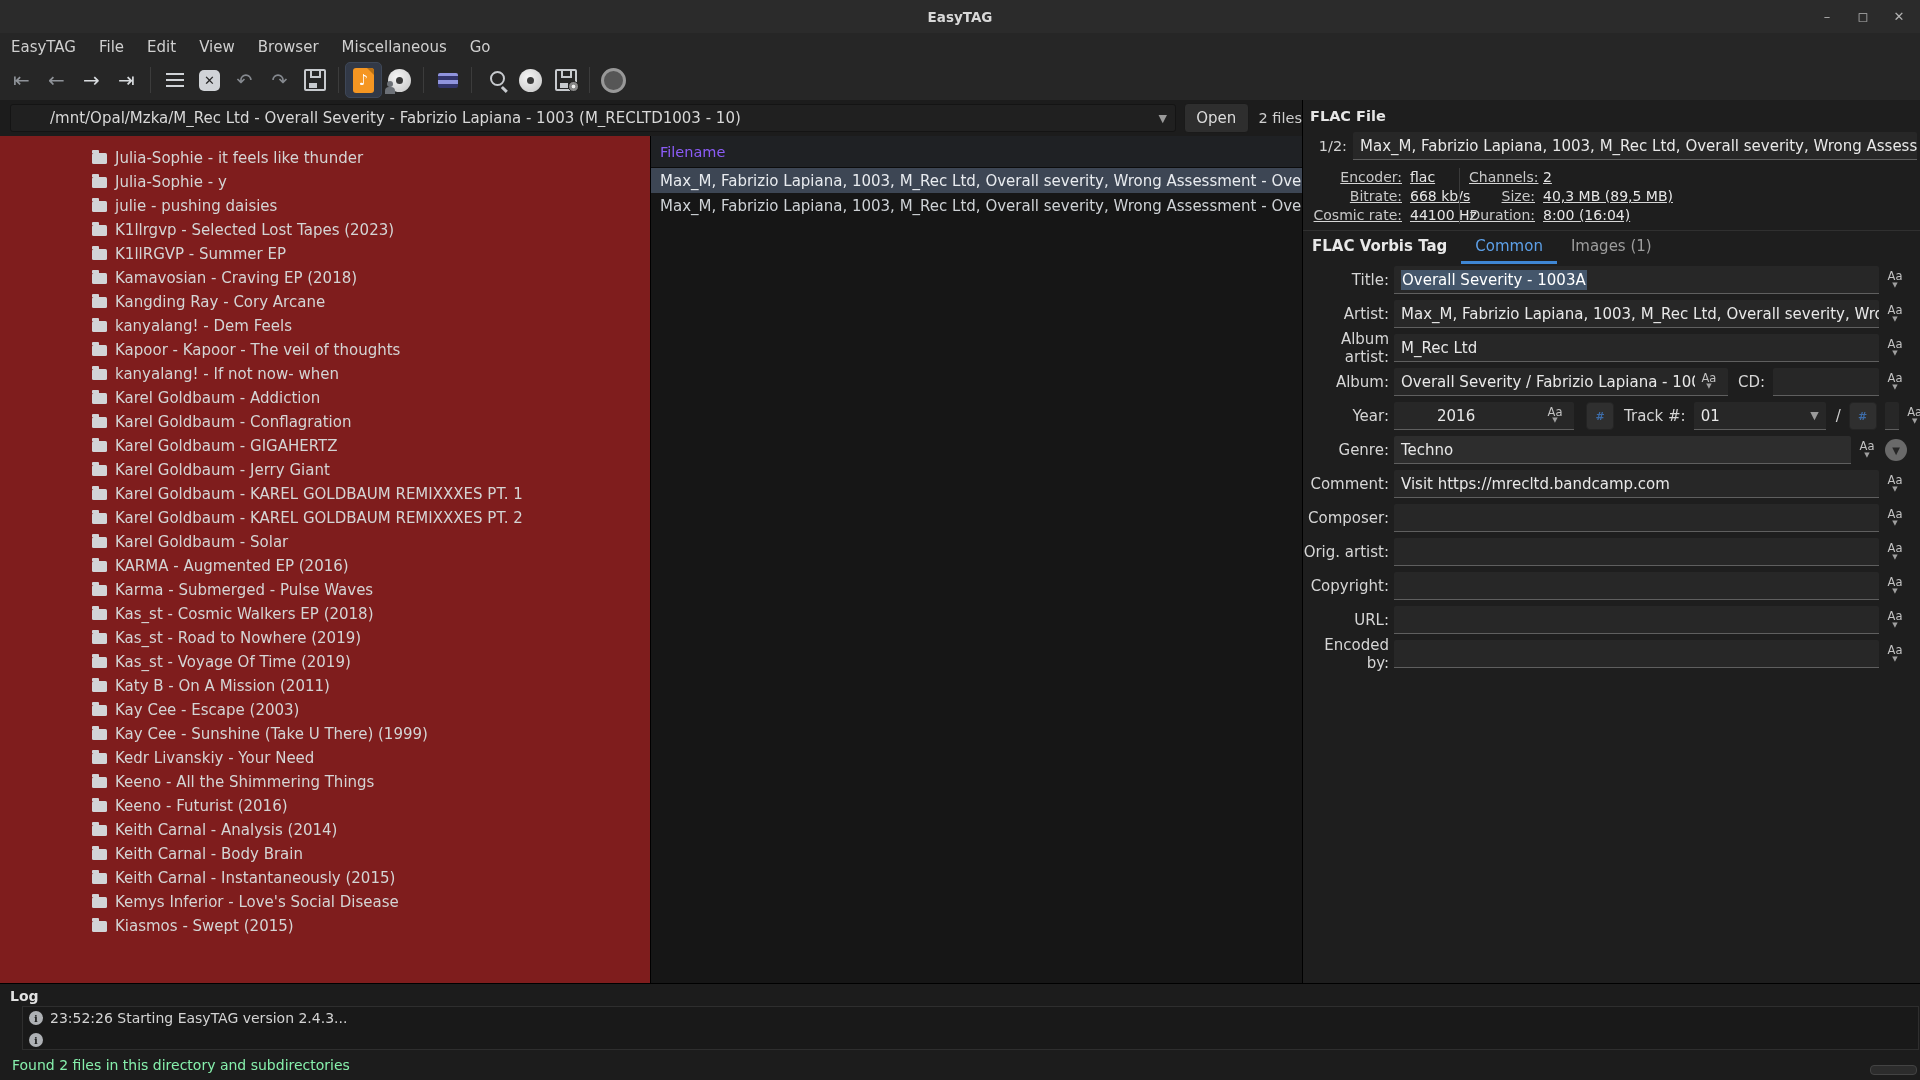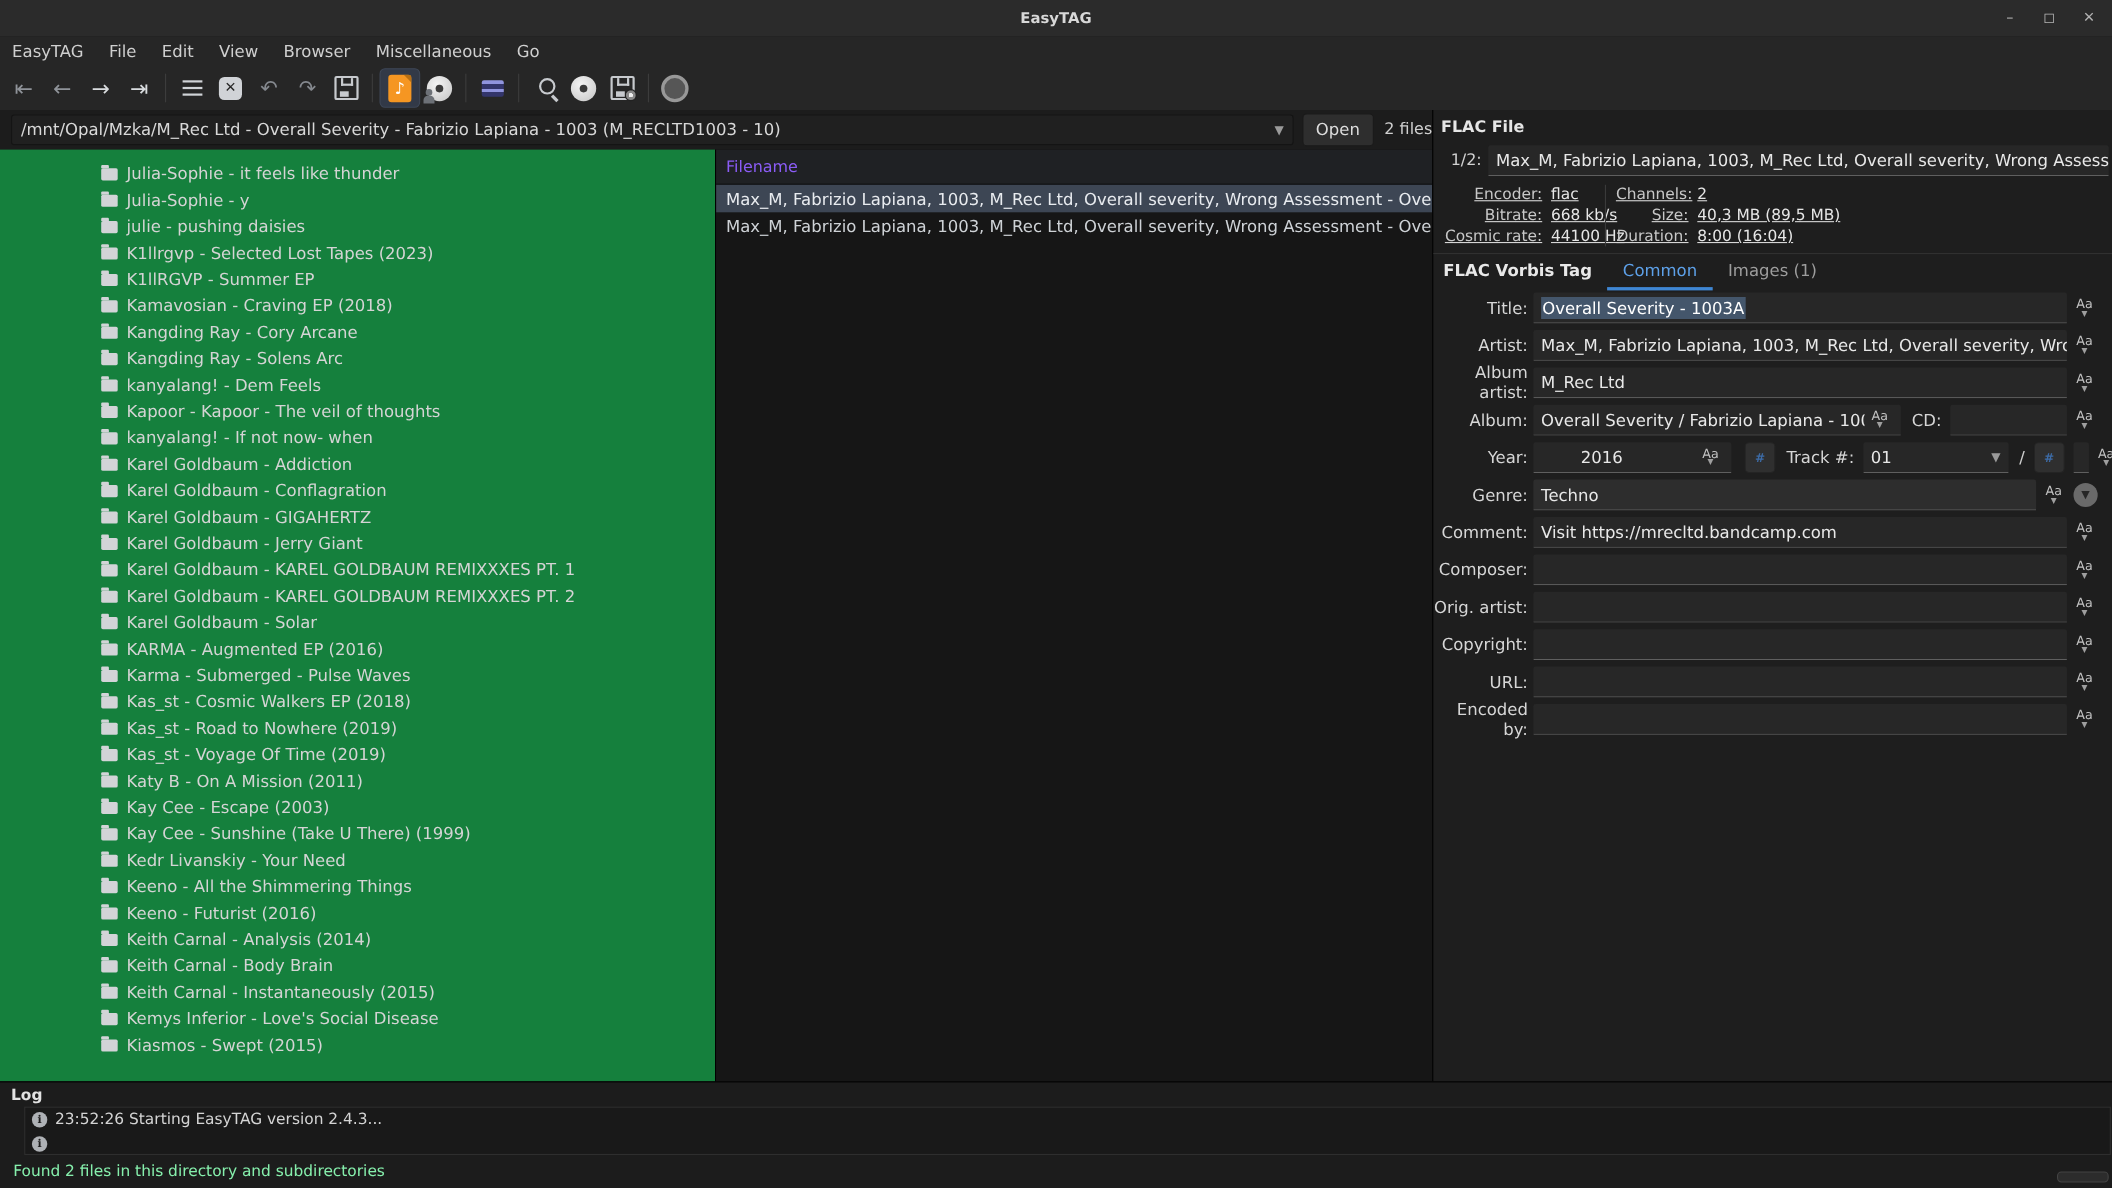--- a/index.html
+++ b/index.html
@@ -43,28 +43,28 @@
   .i-search{width:11px;height:11px;border:2.5px solid #c7cace;border-radius:50%;position:relative;margin:-3px -3px 0 0;}
   .i-search::after{content:"";position:absolute;bottom:-6px;right:-5px;width:7px;height:2.5px;background:#c7cace;transform:rotate(45deg);}
   .i-recgray{width:19px;height:19px;border-radius:50%;background:#565656;border:3px solid #989898;}
   .i-floppydisc{position:relative;}
   .i-floppydisc .mini{position:absolute;right:-4px;bottom:-3px;width:9px;height:9px;border-radius:50%;
         background:radial-gradient(#eee 30%,#888 32% 100%);border:1px solid #222;}
   
   .pathrow{position:absolute;top:100px;left:0;width:1302px;height:36px;display:flex;align-items:center;}
   .pathcombo{margin-left:10px;width:1176px;height:26px;background:#202020;border:1px solid #141414;border-radius:3px;
              display:flex;align-items:center;padding:0 8px;font-size:15px;color:#d8d8d8;}
-  .pathcombo .ptext{flex:1;white-space:nowrap;overflow:hidden;}
+  .pathcombo .ptext{flex:1;white-space:nowrap;overflow:hidden;margin-left:31px;}
   .pathcombo .parrow{color:#9a9a9a;font-size:11px;margin-left:6px;}
   .openbtn{margin-left:8px;width:64px;height:28px;background:#2e2e2e;border:1px solid #1a1a1a;border-radius:4px;
            display:flex;align-items:center;justify-content:center;font-size:15px;color:#dcdcdc;}
   .nfiles{margin-left:10px;font-size:14.5px;color:#cfcfcf;white-space:nowrap;}
   
   .panes{position:absolute;top:136px;left:0;width:1302px;height:847px;display:flex;}
-  .tree{width:650px;background:#15803d;overflow:hidden;padding-top:10px;}
+  .tree{width:650px;background:#7f1d1d;overflow:hidden;padding-top:10px;}
   .tree-item{height:24px;display:flex;align-items:center;padding-left:92px;white-space:nowrap;font-size:15px;color:#d4d4d4;}
   .folder{width:15px;height:11px;background:#d2d4d7;border-radius:1.5px;position:relative;margin-right:8px;flex:none;}
   .folder::before{content:"";position:absolute;top:-3px;left:0;width:7px;height:3px;background:#d2d4d7;border-radius:1px 1px 0 0;}
   .vdiv{width:1px;background:#000;}
   .filelist{flex:1;background:#161616;display:flex;flex-direction:column;overflow:hidden;}
   .flhead{height:31px;background:#1f2124;border-bottom:1px solid #0c0c0c;display:flex;align-items:center;
           padding-left:9px;font-size:14.5px;color:#8b5cf6;}
   .frow{height:25px;display:flex;align-items:center;padding-left:9px;font-size:15px;color:#ced2d6;
         white-space:nowrap;overflow:hidden;}
   .frow.selected{background:#3d4654;color:#e8ebef;}
@@ -239,24 +239,20 @@
         <div class="tree-item">
           <span class="folder"></span>
           <span>Kamavosian - Craving EP (2018)</span>
         </div>
         <div class="tree-item">
           <span class="folder"></span>
           <span>Kangding Ray - Cory Arcane</span>
         </div>
         <div class="tree-item">
           <span class="folder"></span>
-          <span>Kangding Ray - Solens Arc</span>
-        </div>
-        <div class="tree-item">
-          <span class="folder"></span>
           <span>kanyalang! - Dem Feels</span>
         </div>
         <div class="tree-item">
           <span class="folder"></span>
           <span>Kapoor - Kapoor - The veil of thoughts</span>
         </div>
         <div class="tree-item">
           <span class="folder"></span>
           <span>kanyalang! - If not now- when</span>
         </div>

